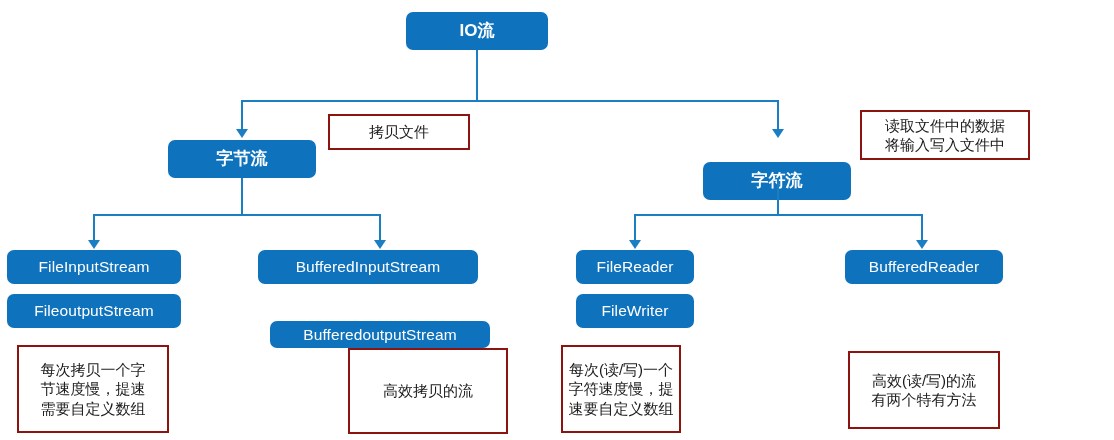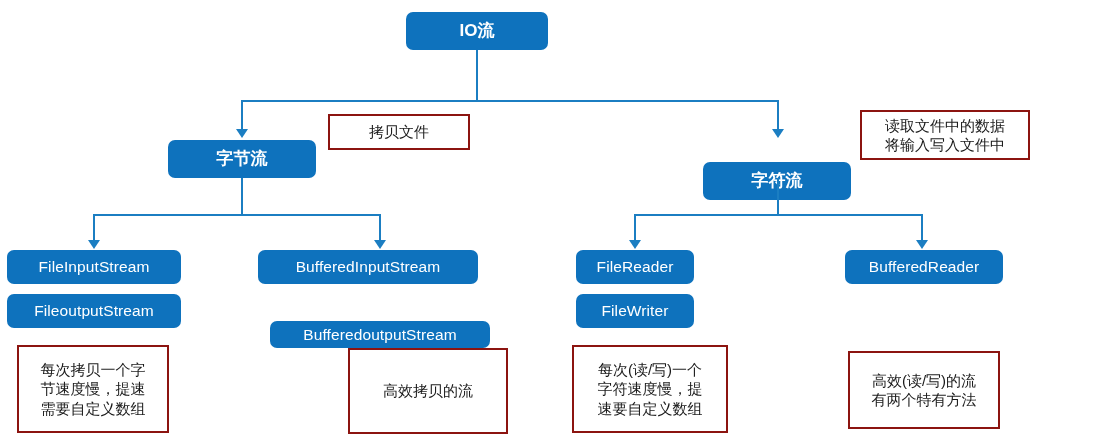--- a/index.html
+++ b/index.html
@@ -136,21 +136,21 @@
   <div class="node leaf" style="left:576px; top:294px; width:118px; height:34px;">FileWriter</div>
 
   <div class="node leaf" style="left:845px; top:250px; width:158px; height:34px;">BufferedReader</div>
 
   <div class="note" style="left:17px; top:345px; width:152px; height:88px;">每次拷贝一个字
 节速度慢，提速
 需要自定义数组</div>
 
   <div class="note" style="left:300px; top:348px; width:160px; height:86px;margin-left:48px;">高效拷贝的流</div>
 
-  <div class="note" style="left:561px; top:345px; width:156px; height:88px;margin-left:11px;">每次(读/写)一个
+  <div class="note" style="left:561px; top:345px; width:120px; height:88px;">每次(读/写)一个
 字符速度慢，提
 速要自定义数组</div>
 
   <div class="note" style="left:848px; top:351px; width:152px; height:78px;">高效(读/写)的流
 有两个特有方法</div>
 
 
 </div>
 
 </body></html>

